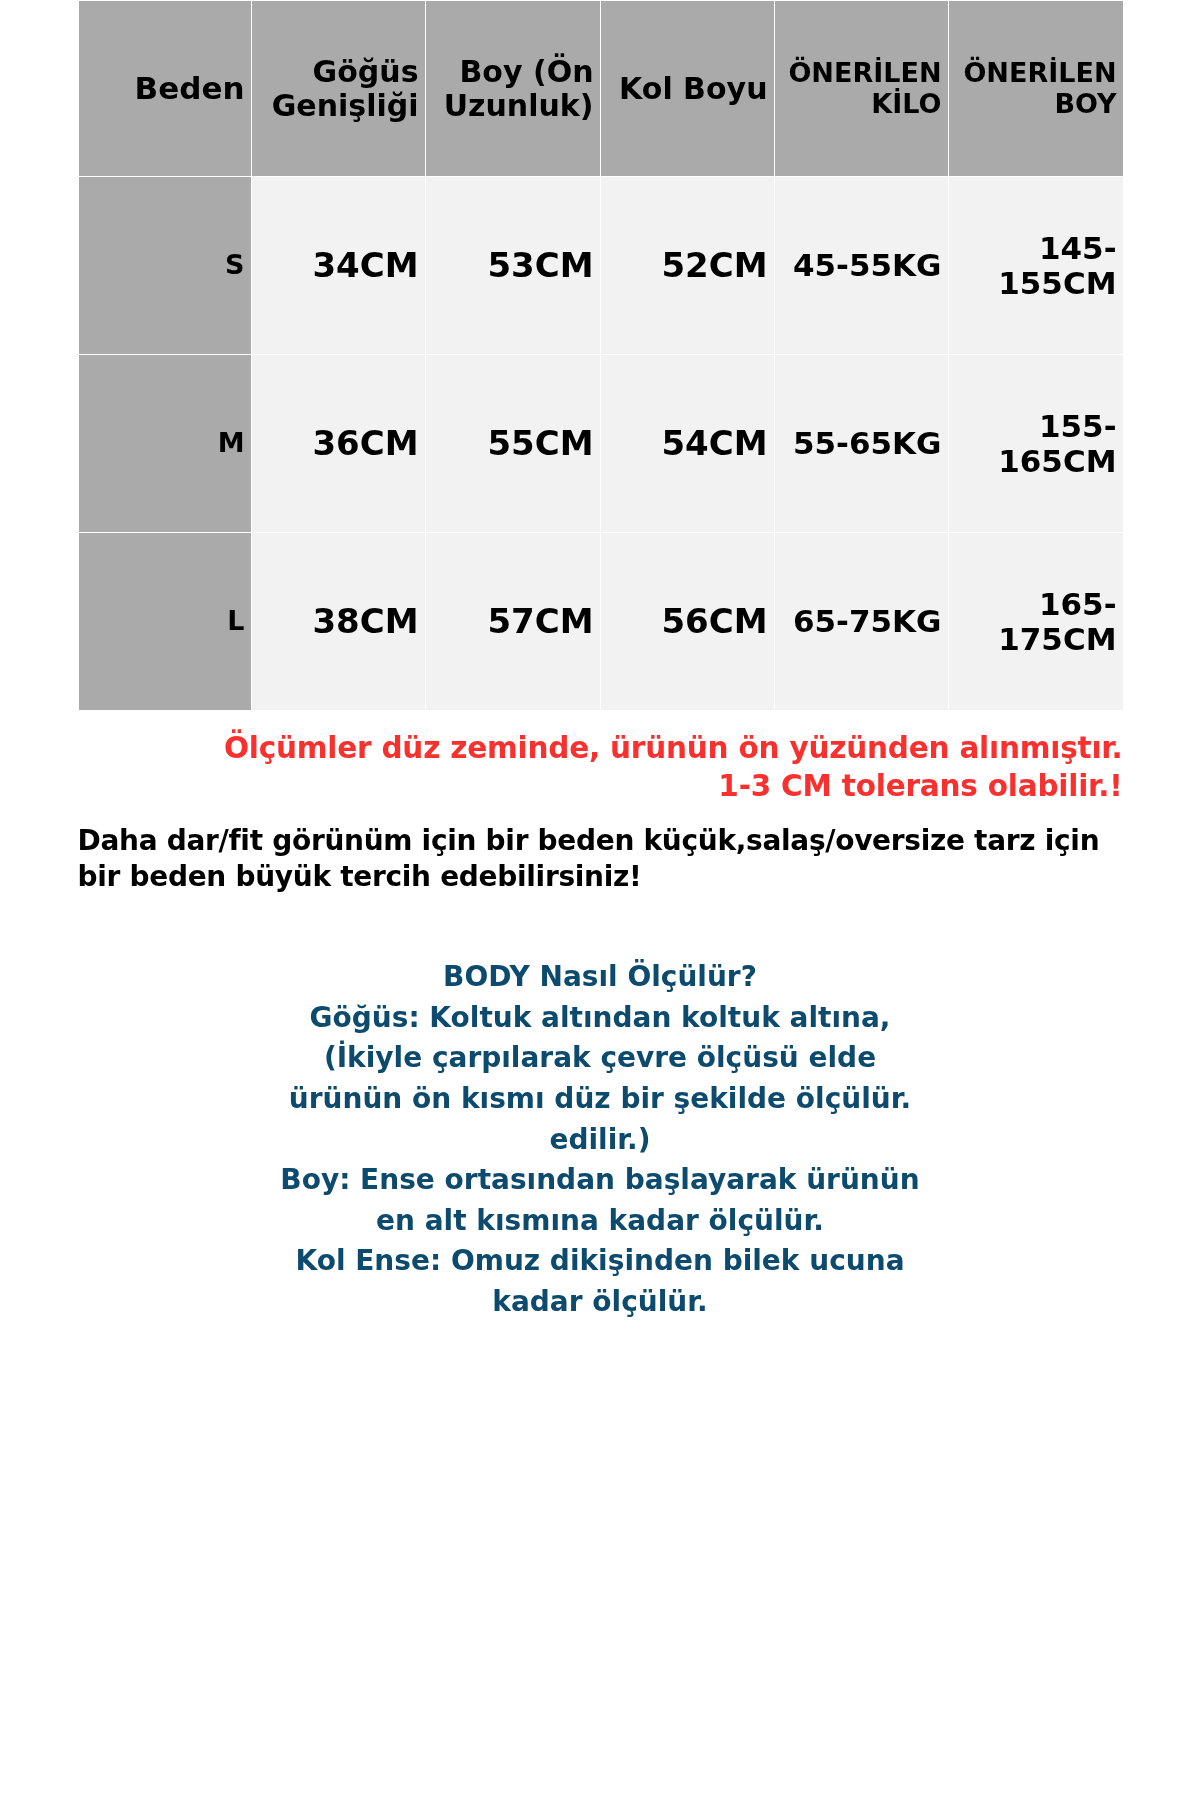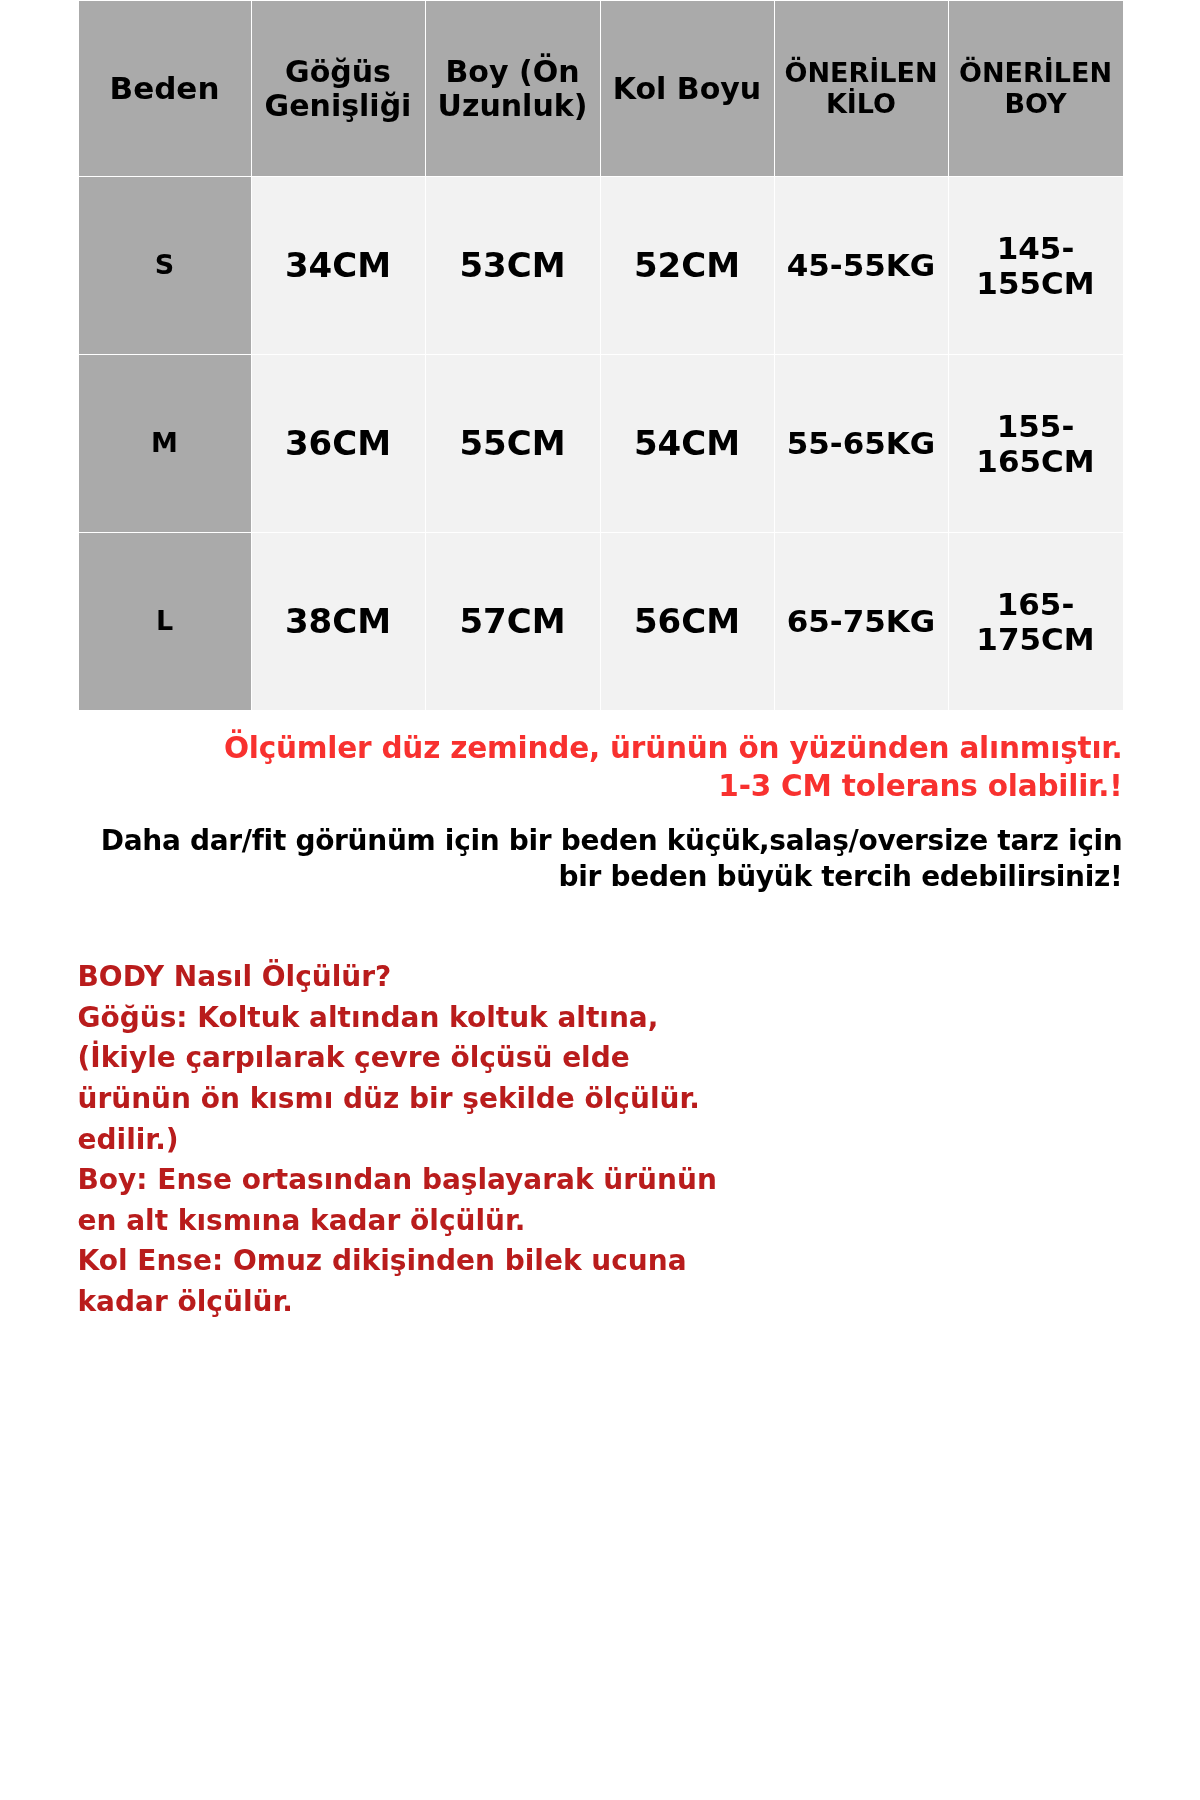--- a/index.html
+++ b/index.html
@@ -29,21 +29,21 @@
   table.size-table col.c0 { width: 173px; }
   table.size-table col.c1 { width: 174px; }
   table.size-table col.c2 { width: 175px; }
   table.size-table col.c3 { width: 174px; }
   table.size-table col.c4 { width: 174px; }
   table.size-table col.c5 { width: 175px; }
 
   table.size-table th,
   table.size-table td {
     border: 1px solid #ffffff;
-    text-align: center;
+    text-align: right;
     vertical-align: middle;
     font-weight: bold;
     line-height: 1.12;
     padding: 4px 6px;
     box-sizing: border-box;
   }
   thead th {
     background: #aaaaaa;
     height: 176px;
     font-size: 30px;
@@ -69,30 +69,30 @@
     font-weight: bold;
     text-align: right;
     font-size: 29.5px;
     line-height: 1.28;
     margin-top: 19px;
     letter-spacing: -0.2px;
   }
   .black-note {
     color: #000;
     font-weight: bold;
-    text-align: right;
+    text-align: left;
     font-size: 28px;
     line-height: 1.30;
     margin-top: 17px;
     letter-spacing: -0.3px;
   }
   .howto {
-    color: #b91c1c;
+    color: #0c4a6e;
     font-weight: bold;
-    text-align: left;
+    text-align: center;
     font-size: 28px;
     line-height: 1.45;
     margin-top: 62px;
   }
   .howto .line { display: block; }
 </style>
 </head>
 <body>
 
 <div class="page">

